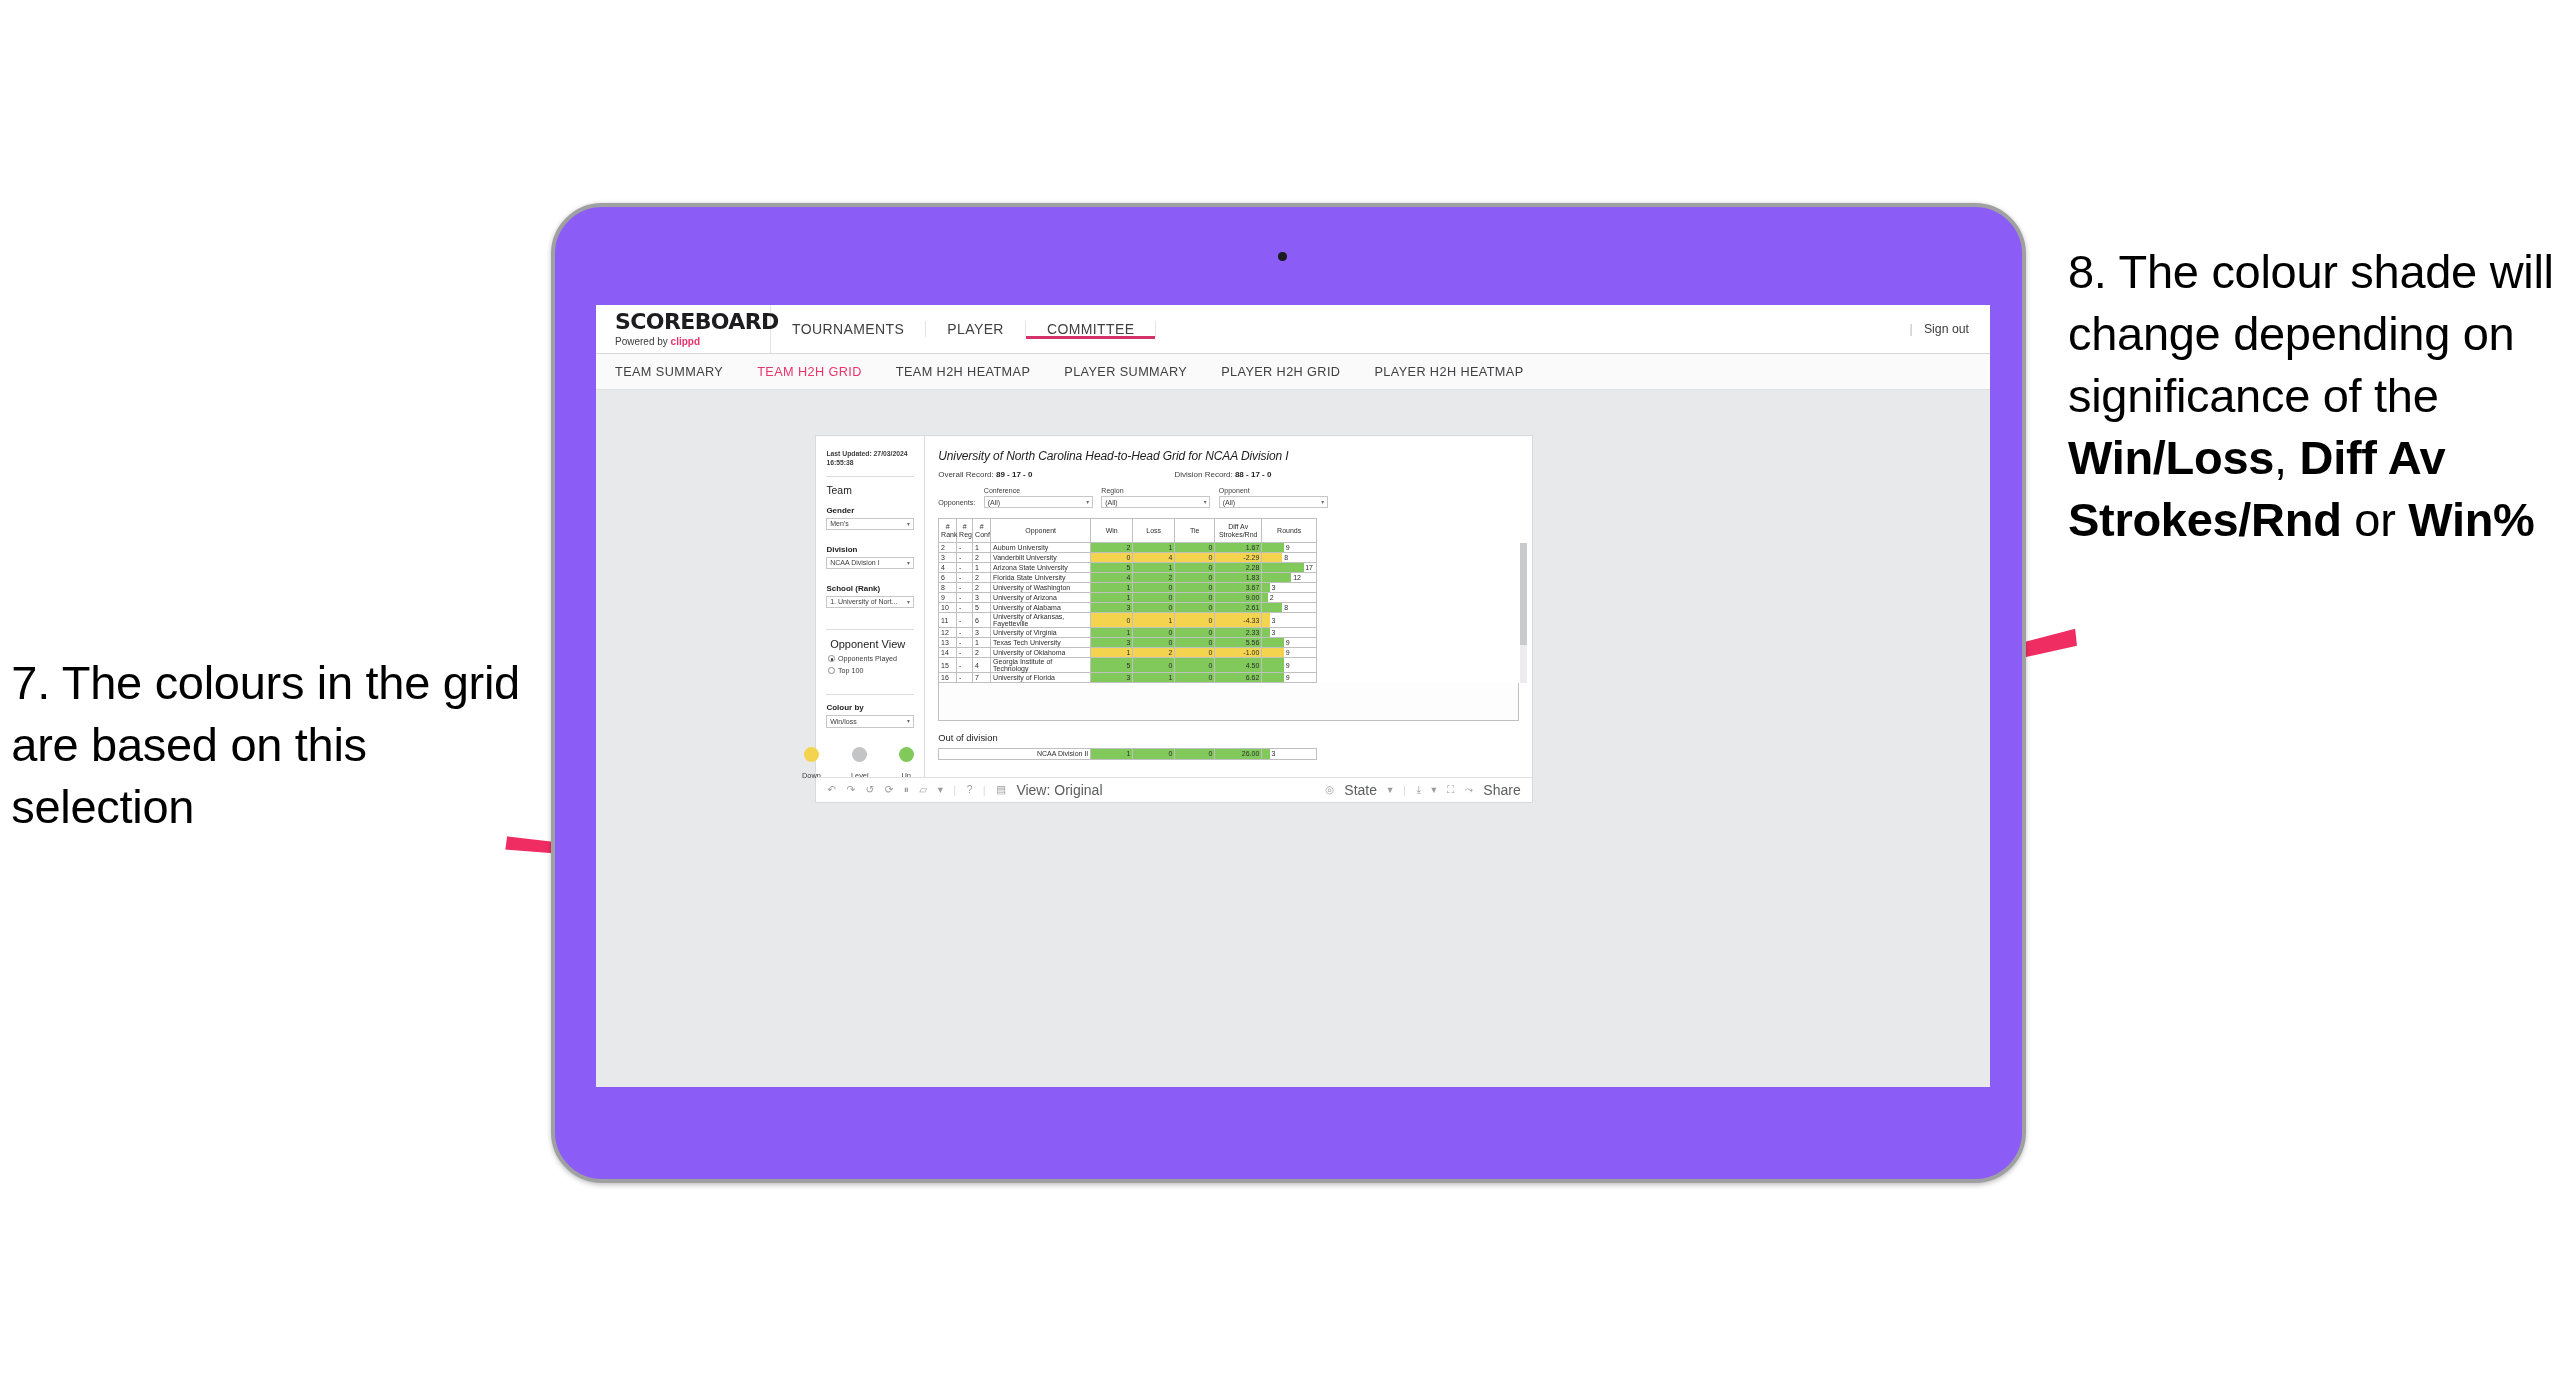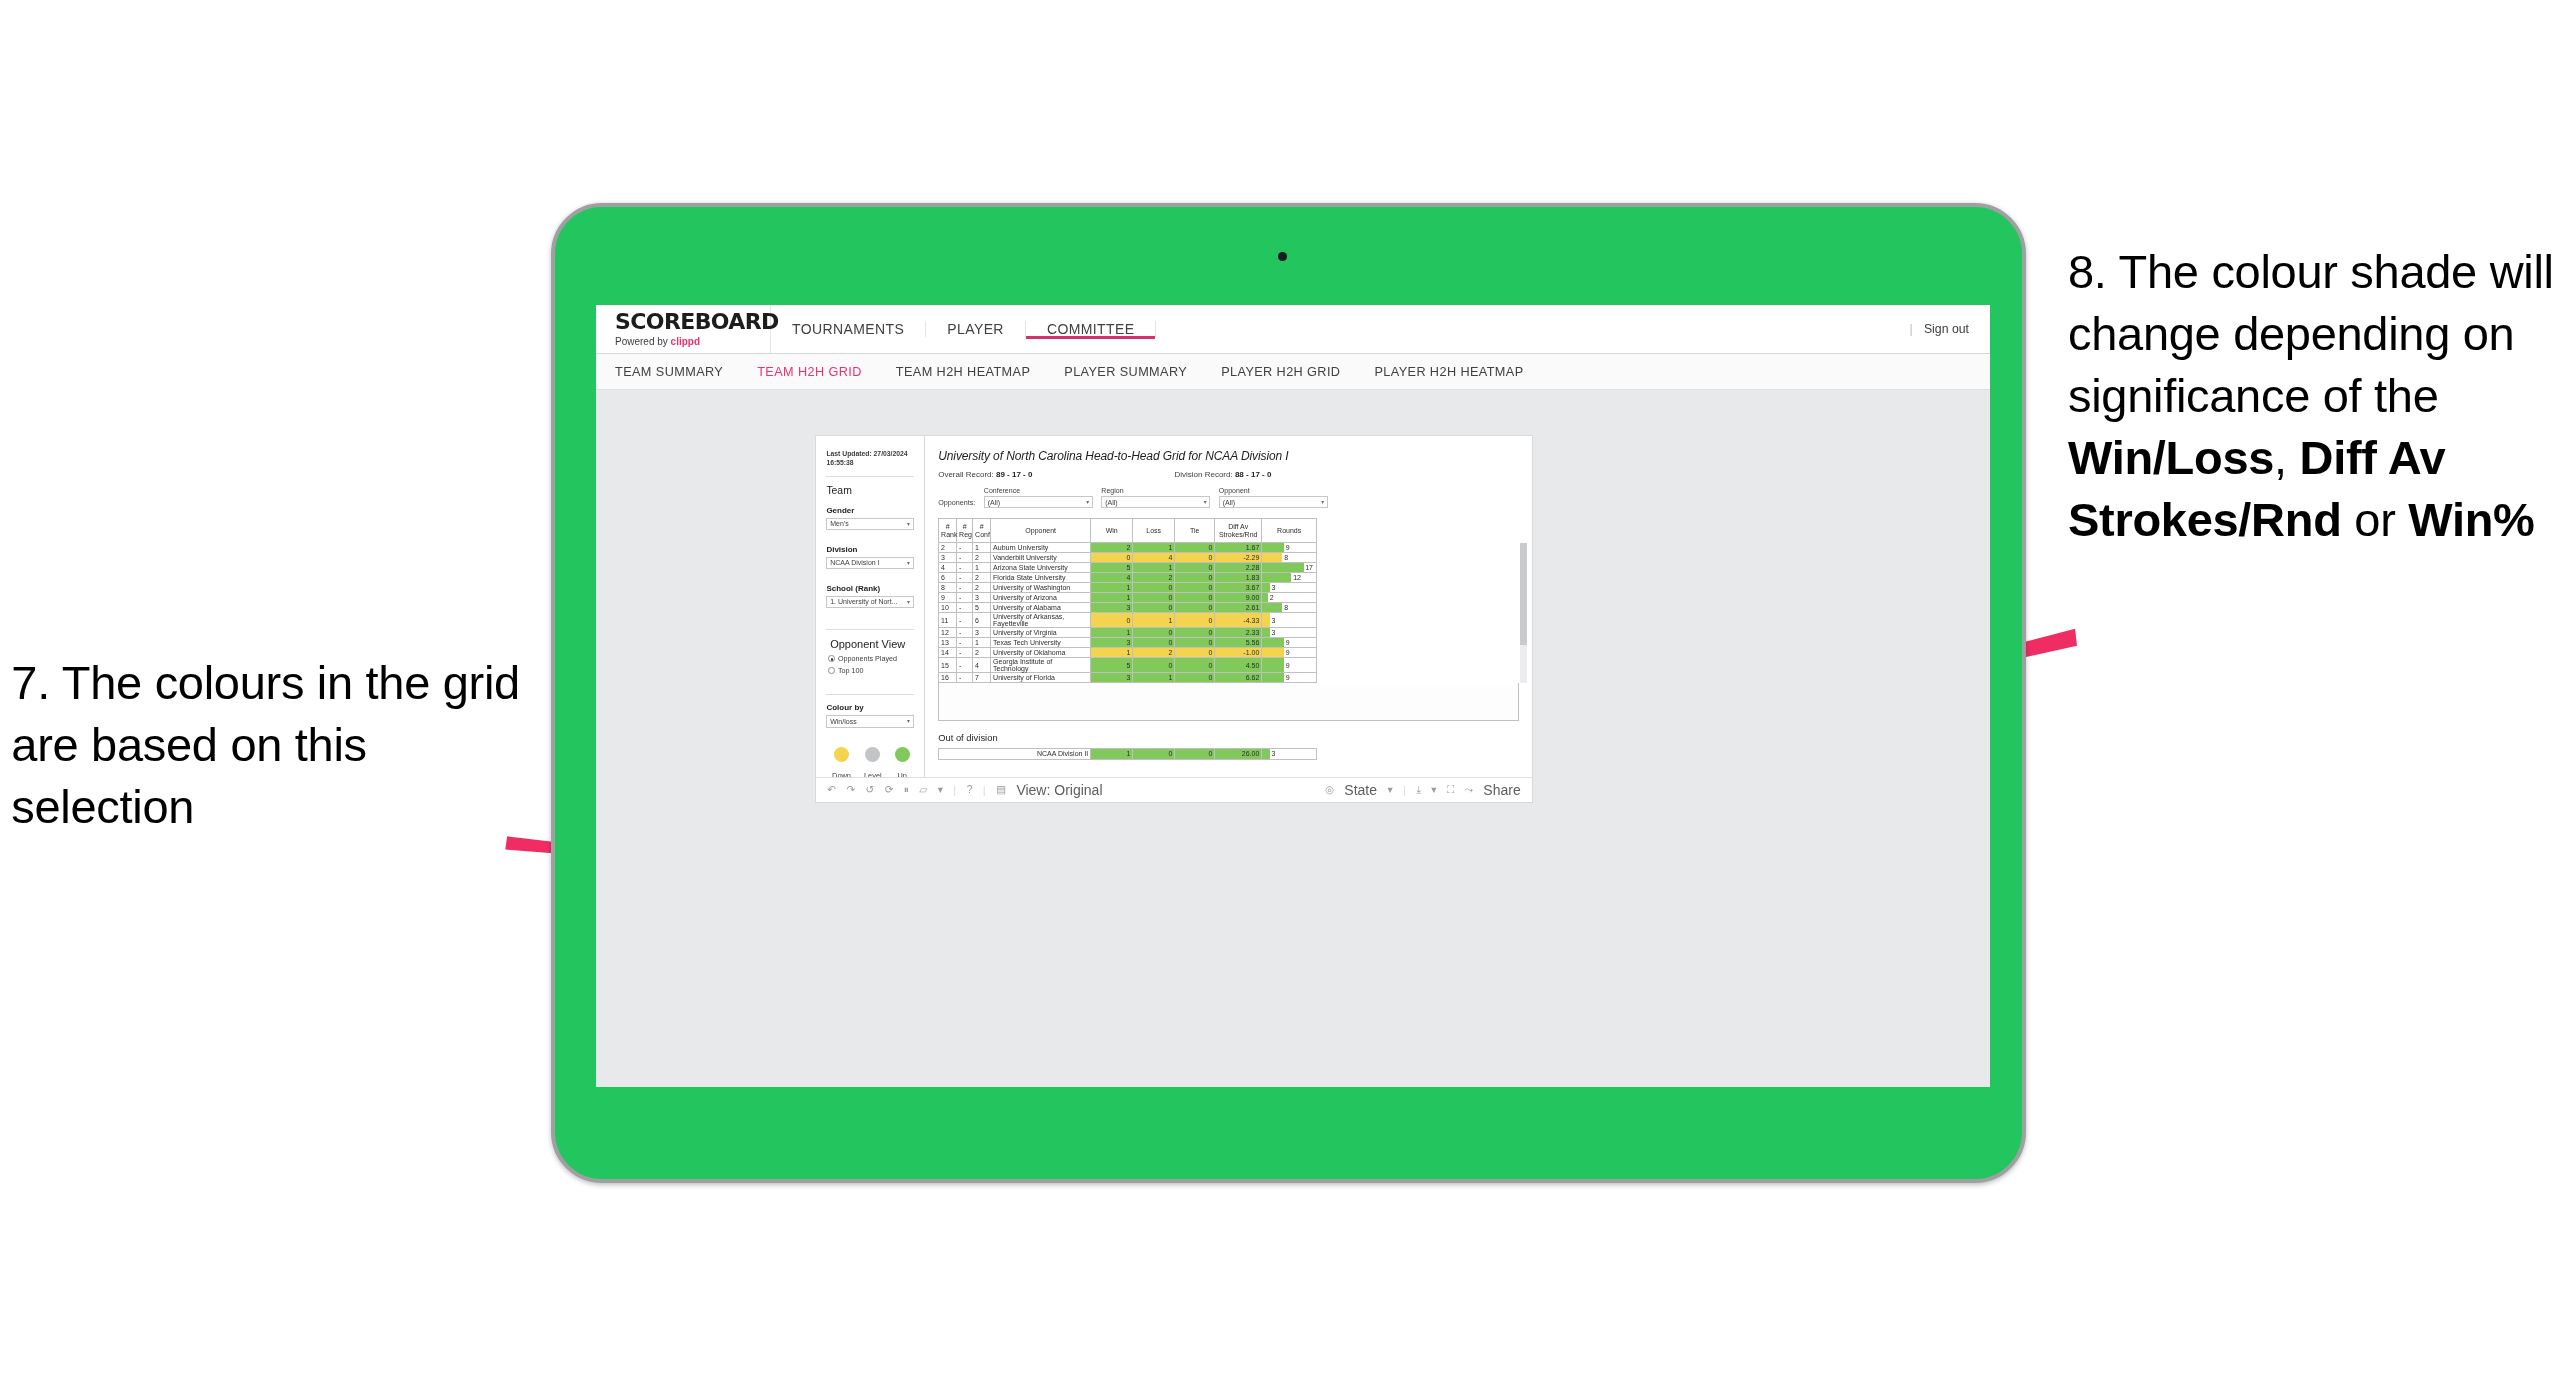--- a/index.html
+++ b/index.html
@@ -23,21 +23,21 @@
   #anno-left { left: 11.3px; top: 652px; width: 529px; }
   #anno-right { left: 2068px; top: 241px; width: 510px; }
   .anno b { font-weight: 700; }
 
   .arrow-svg { position: absolute; overflow: visible; }
 
   
   #tablet {
     position: absolute; left: 551px; top: 203px;
     width: 1475px; height: 980px;
-    background: #22c55e;
+    background: #8b5cf6;
     border-radius: 51px;
     border: 4.7px solid #9fa0a2;
     box-shadow: 0 1.9px 5.7px rgba(0,0,0,0.25);
   }
   #tablet-screen {
     position: absolute; left: 41px; top: 98px;
     width: 1394px; height: 782px;
     background: #e8e9eb;
     overflow: hidden;
   }
@@ -121,21 +121,21 @@
   .radio {
     width:6.6px; height:6.6px; border-radius:50%;
     border:0.9px solid #8d8e90; background:#fff; position:relative; flex:0 0 6.6px;
   }
   .radio.on::after {
     content:""; position:absolute; left:1.4px; top:1.4px;
     width:2.8px; height:2.8px; border-radius:50%; background:#3c3c3e;
   }
   .radio-row span { font-size:7.2px; color:#3c3c3e; }
 
-  #legend { display:flex; gap:13px; margin-top:19px; padding-left:5.7px; }
+  #legend { display:flex; gap:30px; margin-top:19px; padding-left:5.7px;justify-content:flex-end; }
   .legend-item { text-align:center; }
   .legend-dot { width:15px; height:15px; border-radius:50%; margin:0 auto 2.8px auto; }
   .legend-item span { font-size:7.4px; color:#3c3c3e; }
 
   
   #content { flex:1; padding:13.2px 13.2px 0 13.2px; position:relative; }
   #viz-title { font-size:12px; color:#1d1d1f; letter-spacing:-0.1px;font-style:italic; }
   #records { display:flex; margin-top:6.6px; font-size:8px; color:#3c3c3e; }
   #records .rec2 { margin-left:142px; }
   #records b { color:#1d1d1f; }

